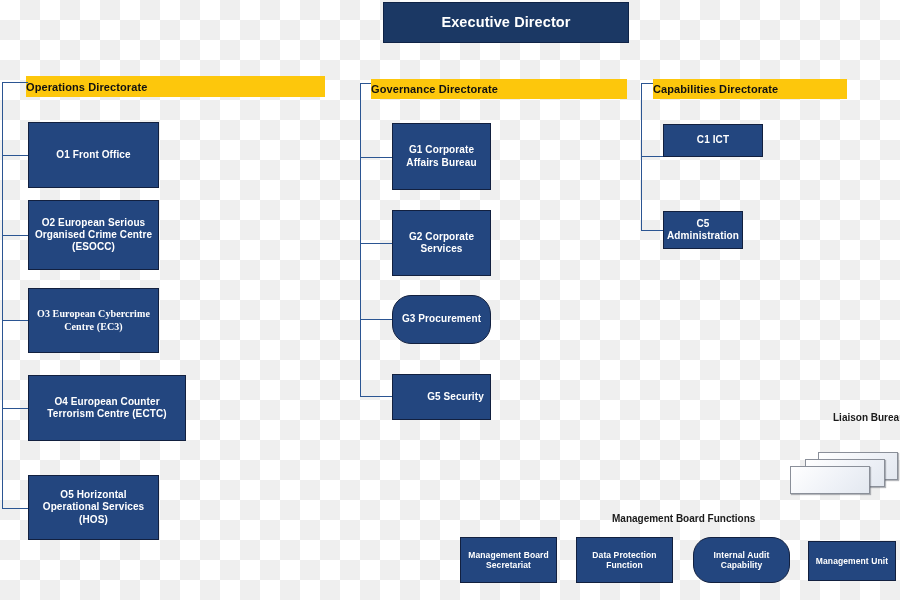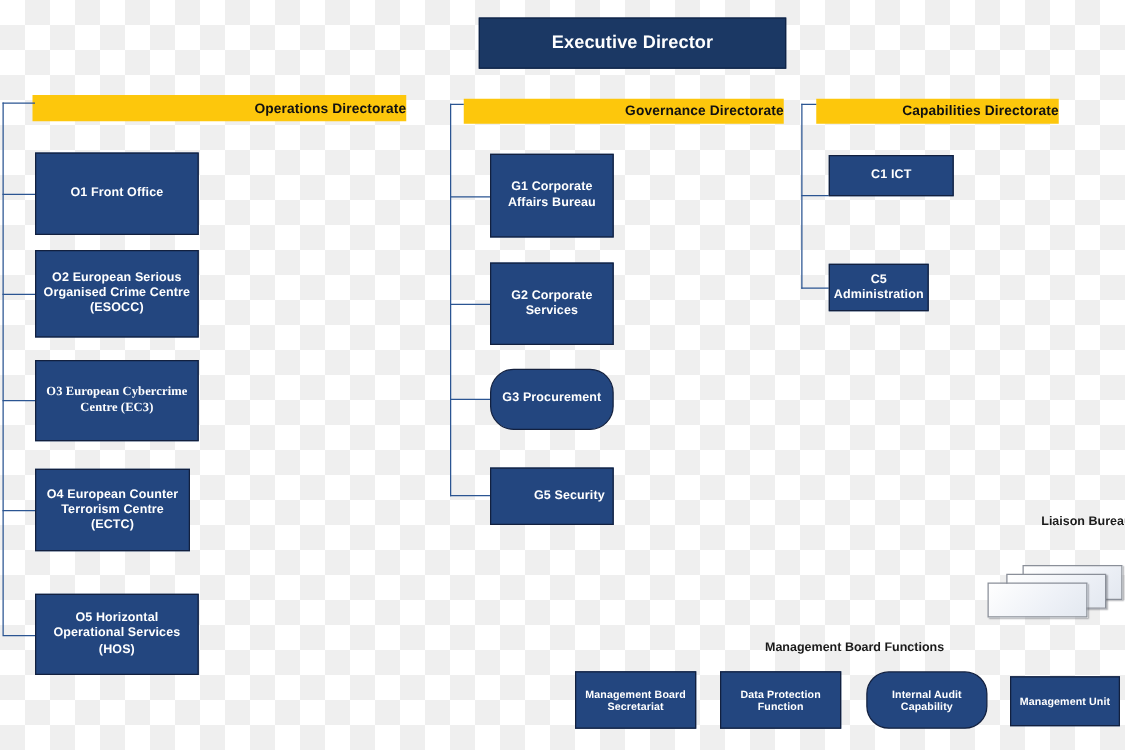--- a/index.html
+++ b/index.html
@@ -53,21 +53,21 @@
   .node.mb {
     font-size: 8.5px;
   }
 
   
   .dir-header {
     position: absolute;
     box-sizing: border-box;
     display: flex;
     align-items: center;
-    justify-content: flex-end;
+    justify-content: flex-start;
     text-align: center;
     background: #fdc70c;
     color: #111111;
     font-weight: bold;
     font-size: 11px;
     letter-spacing: 0.1px;
   }
 
   
   .vline {
@@ -97,21 +97,21 @@
     background: linear-gradient(135deg, #ffffff 0%, #eef1f7 60%, #e3e8f0 100%);
     border: 1px solid #8a8f99;
     box-shadow: 1px 1px 1px rgba(90,95,105,0.45);
   }
 </style>
 </head>
 <body>
 
 <div id="chart">
 
-  <div class="node exec" style="left:383px; top:2px; width:246px; height:41px;margin-top:12px;">
+  <div class="node exec" style="left:383px; top:2px; width:246px; height:41px;">
     <span>Executive Director</span>
   </div>
 
   <div class="dir-header" style="left:26px; top:76px; width:299px; height:21px;">
     <span>Operations Directorate</span>
   </div>
 
   <div class="vline" style="left:2px; top:82px; height:426px;"></div>
   <div class="hline" style="left:2px; top:82px; width:26px;"></div>
   <div class="hline" style="left:2px; top:155px; width:26px;"></div>
@@ -125,21 +125,21 @@
   </div>
 
   <div class="node unit" style="left:28px; top:200px; width:131px; height:70px;">
     <span>O2 European Serious Organised Crime Centre (ESOCC)</span>
   </div>
 
   <div class="node unit" style="left:28px; top:288px; width:131px; height:65px;font-family:Liberation Serif, serif;">
     <span>O3 European Cybercrime Centre (EC3)</span>
   </div>
 
-  <div class="node unit" style="left:28px; top:375px; width:124px; height:66px;">
+  <div class="node unit" style="left:28px; top:375px; width:158px; height:66px;">
     <span>O4 European Counter Terrorism Centre (ECTC)</span>
   </div>
 
   <div class="node unit" style="left:28px; top:475px; width:131px; height:65px;">
     <span>O5 Horizontal Operational Services (HOS)</span>
   </div>
 
   <div class="dir-header" style="left:371px; top:79px; width:256px; height:20px;">
     <span>Governance Directorate</span>
   </div>

